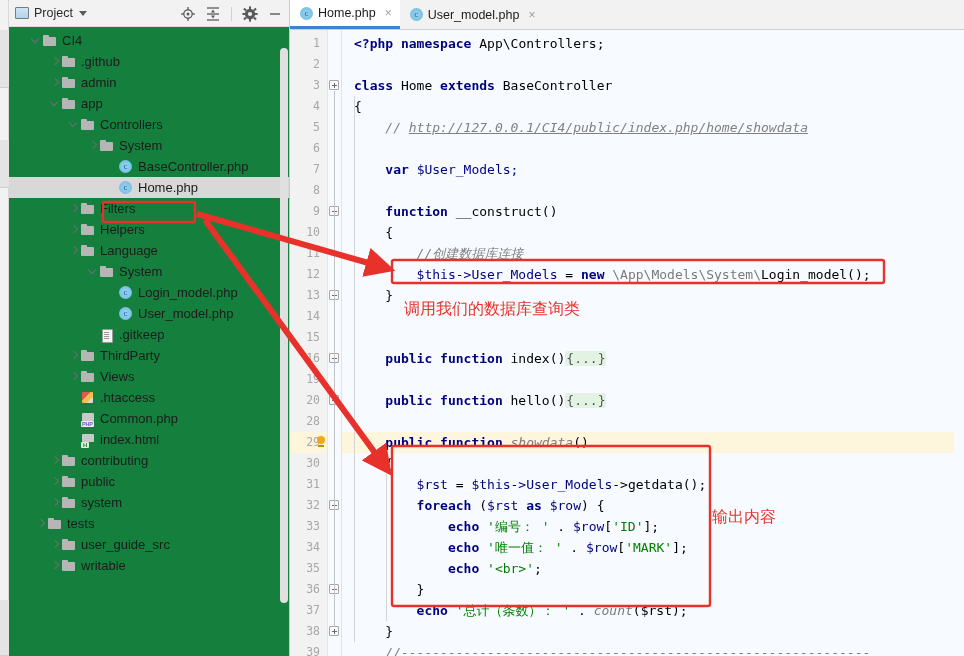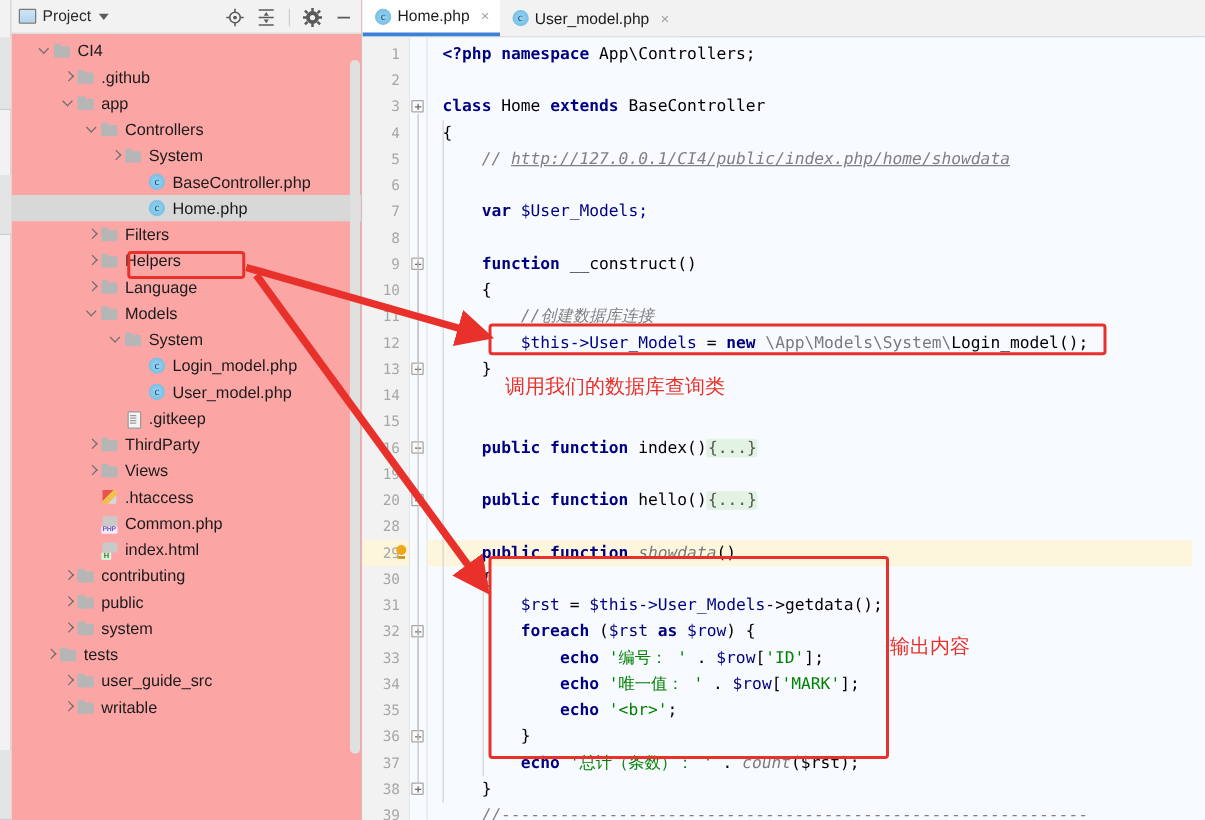--- a/index.html
+++ b/index.html
@@ -42,21 +42,21 @@
     display: flex;
     flex-direction: row;
     width: 964px; height: 656px;
   }
 
   
   .project-panel {
     position: relative;
     width: 281px;
     height: 656px;
-    background: #fca5a5;
+    background: #15803d;
     border-right: 1px solid #c9c9c9;
     margin-left: 9px;
     overflow: hidden;
   }
   .panel-header {
     height: 27px;
     background: #f2f2f2;
     border-bottom: 1px solid #dcdcdc;
     display: flex;
     align-items: center;
@@ -512,20 +512,25 @@
             <span class="twisty down"></span>
             <span class="node-icon ic-folder"></span>
             <span class="node-label">CI4</span>
           </div>
           <div class="tree-row" style="padding-left: 39px;">
             <span class="twisty right"></span>
             <span class="node-icon ic-folder"></span>
             <span class="node-label">.github</span>
           </div>
           <div class="tree-row" style="padding-left: 39px;">
+            <span class="twisty right"></span>
+            <span class="node-icon ic-folder"></span>
+            <span class="node-label">admin</span>
+          </div>
+          <div class="tree-row" style="padding-left: 39px;">
             <span class="twisty down"></span>
             <span class="node-icon ic-folder"></span>
             <span class="node-label">app</span>
           </div>
           <div class="tree-row" style="padding-left: 58px;">
             <span class="twisty down"></span>
             <span class="node-icon ic-folder"></span>
             <span class="node-label">Controllers</span>
           </div>
           <div class="tree-row" style="padding-left: 77px;">
@@ -550,25 +555,20 @@
           </div>
           <div class="tree-row" style="padding-left: 58px;">
             <span class="twisty right"></span>
             <span class="node-icon ic-folder"></span>
             <span class="node-label">Helpers</span>
           </div>
           <div class="tree-row" style="padding-left: 58px;">
             <span class="twisty right"></span>
             <span class="node-icon ic-folder"></span>
             <span class="node-label">Language</span>
-          </div>
-          <div class="tree-row" style="padding-left: 58px;">
-            <span class="twisty down"></span>
-            <span class="node-icon ic-folder"></span>
-            <span class="node-label">Models</span>
           </div>
           <div class="tree-row" style="padding-left: 77px;">
             <span class="twisty down"></span>
             <span class="node-icon ic-folder"></span>
             <span class="node-label">System</span>
           </div>
           <div class="tree-row" style="padding-left: 96px;">
             <span class="twisty"></span>
             <span class="ic-class">c</span>
             <span class="node-label">Login_model.php</span>

